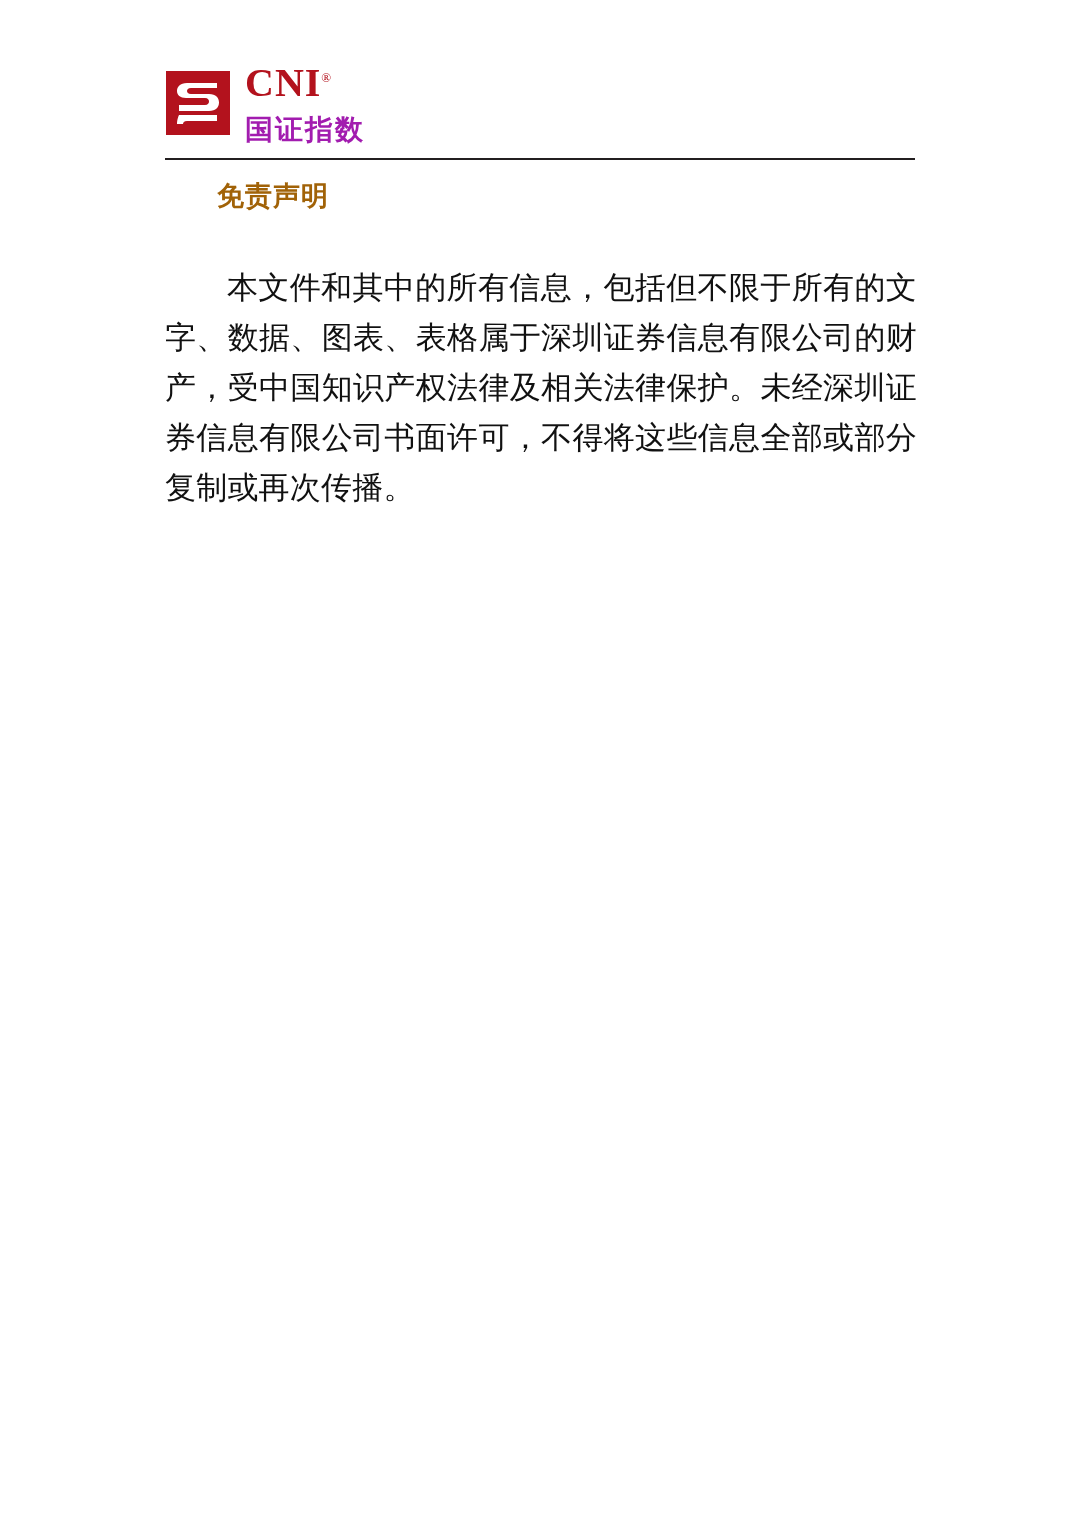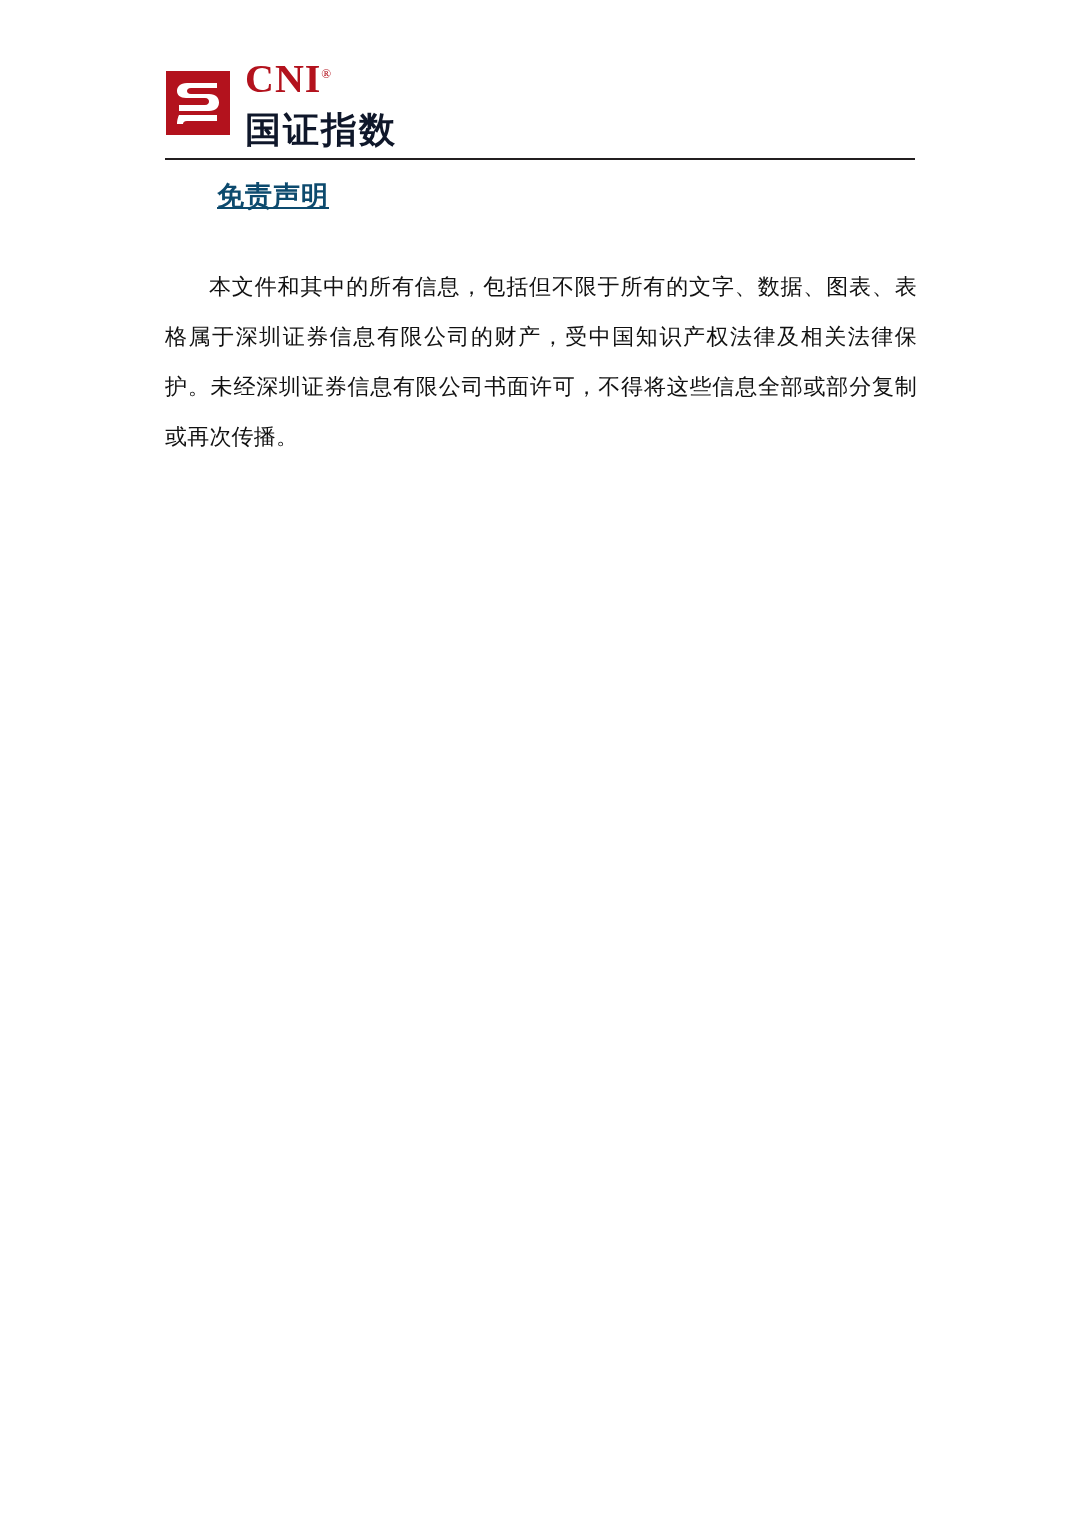--- a/index.html
+++ b/index.html
@@ -64,23 +64,23 @@
     display: inline-block;
   }
   .logo-cni .reg {
     font-size: 13px;
     vertical-align: super;
     font-weight: normal;
   }
   .logo-cn {
     font-family: "Liberation Sans", "DejaVu Sans", sans-serif;
     font-weight: bold;
-    font-size: 36px;
+    font-size: 28px;
     letter-spacing: 2px;
-    color: #0f172a;
+    color: #a21caf;
     margin-top: 13px;
   }
 
   .header-rule {
     position: absolute;
     left: 165px;
     top: 158px;
     width: 750px;
     height: 0;
     border-top: 2px solid #231f20;
@@ -91,34 +91,33 @@
     position: absolute;
     left: 165px;
     top: 170px;
     width: 752px;
   }
 
   .doc-title {
     font-family: "Liberation Sans", "DejaVu Sans", sans-serif;
     font-weight: bold;
     font-size: 27px;
-    color: #0c4a6e;
+    color: #a16207;
     margin: 0 0 0 52px;
     padding-top: 8px;
     letter-spacing: 1px;
-    text-decoration: underline;
   }
 
   .paragraphs {
     margin-top: 48px;
   }
 
   .para {
     font-family: "DejaVu Serif", "Liberation Serif", serif;
-    font-size: 22px;
+    font-size: 31px;
     line-height: 50px;
     text-align: justify;
     text-justify: inter-character;
     text-indent: 2em;
     margin: 0;
     color: #111111;
     letter-spacing: 0.2px;
   }
 </style>
 </head>

